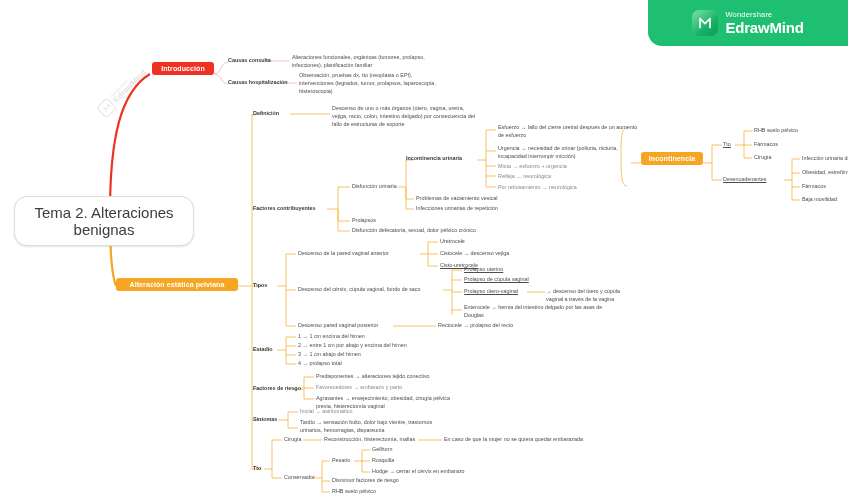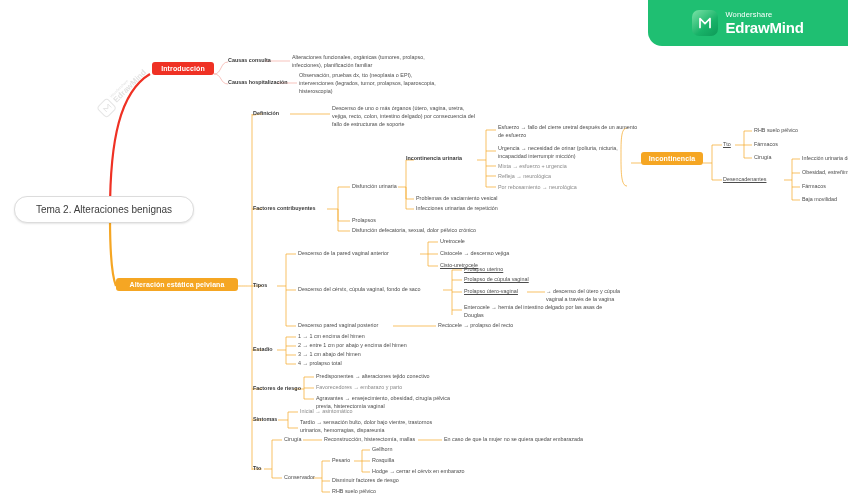--- a/index.html
+++ b/index.html
@@ -44,21 +44,21 @@
   .wm-diag .t1{font-size:4px;color:#8d8d8d;display:block;line-height:1;}
   .wm-diag .t2{font-size:8px;color:#8d8d8d;font-weight:bold;display:block;line-height:1.05;}
 
   
   .node{position:absolute;white-space:pre-line;}
 
   .root{
     left:14px;top:196px;width:180px;
     background:#ffffff;border:1px solid #dcdcdc;border-radius:13px;
     box-shadow:0 1px 2px rgba(0,0,0,.10);
-    font-size:10px;color:#3c3c3c;
+    font-size:15px;color:#3c3c3c;
     padding:7px 8px;text-align:center;box-sizing:border-box;
   }
   .pill{
     border-radius:3px;color:#fff;font-size:7px;font-weight:bold;
     padding:3px 7px;text-align:center;box-sizing:border-box;
     letter-spacing:.1px;
   }
   .pill.red{left:152px;top:62px;width:62px;background:#ef3124;}
   .pill.orange{left:116px;top:278px;width:122px;background:#f5a623;}
   .pill.amber{left:641px;top:152px;width:62px;background:#f5a623;}

